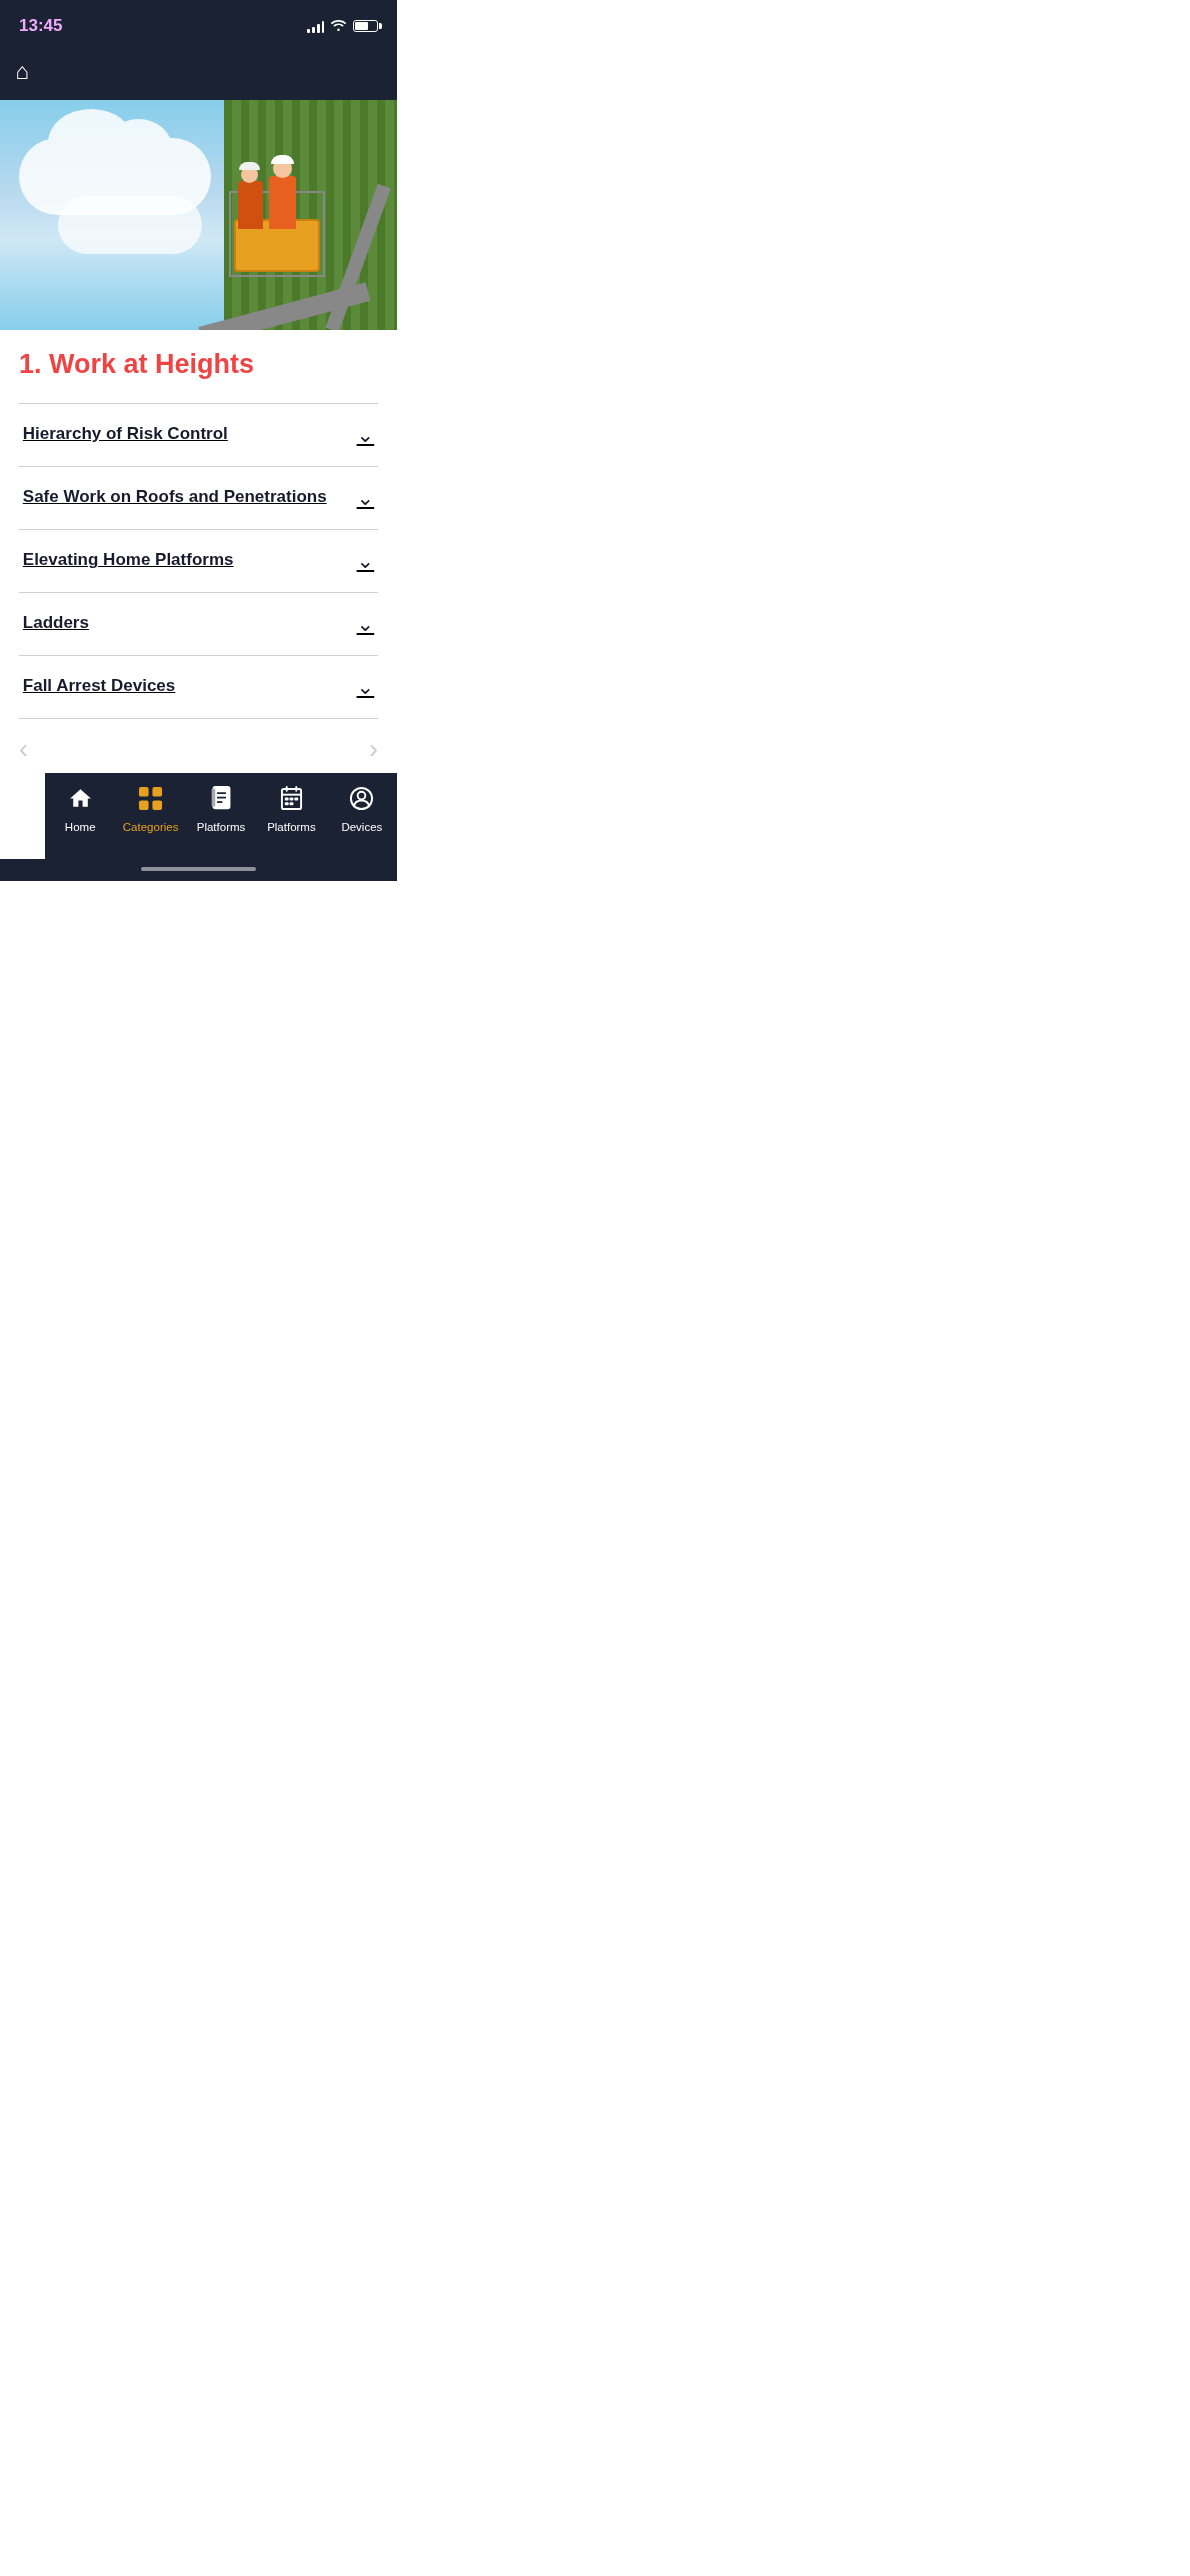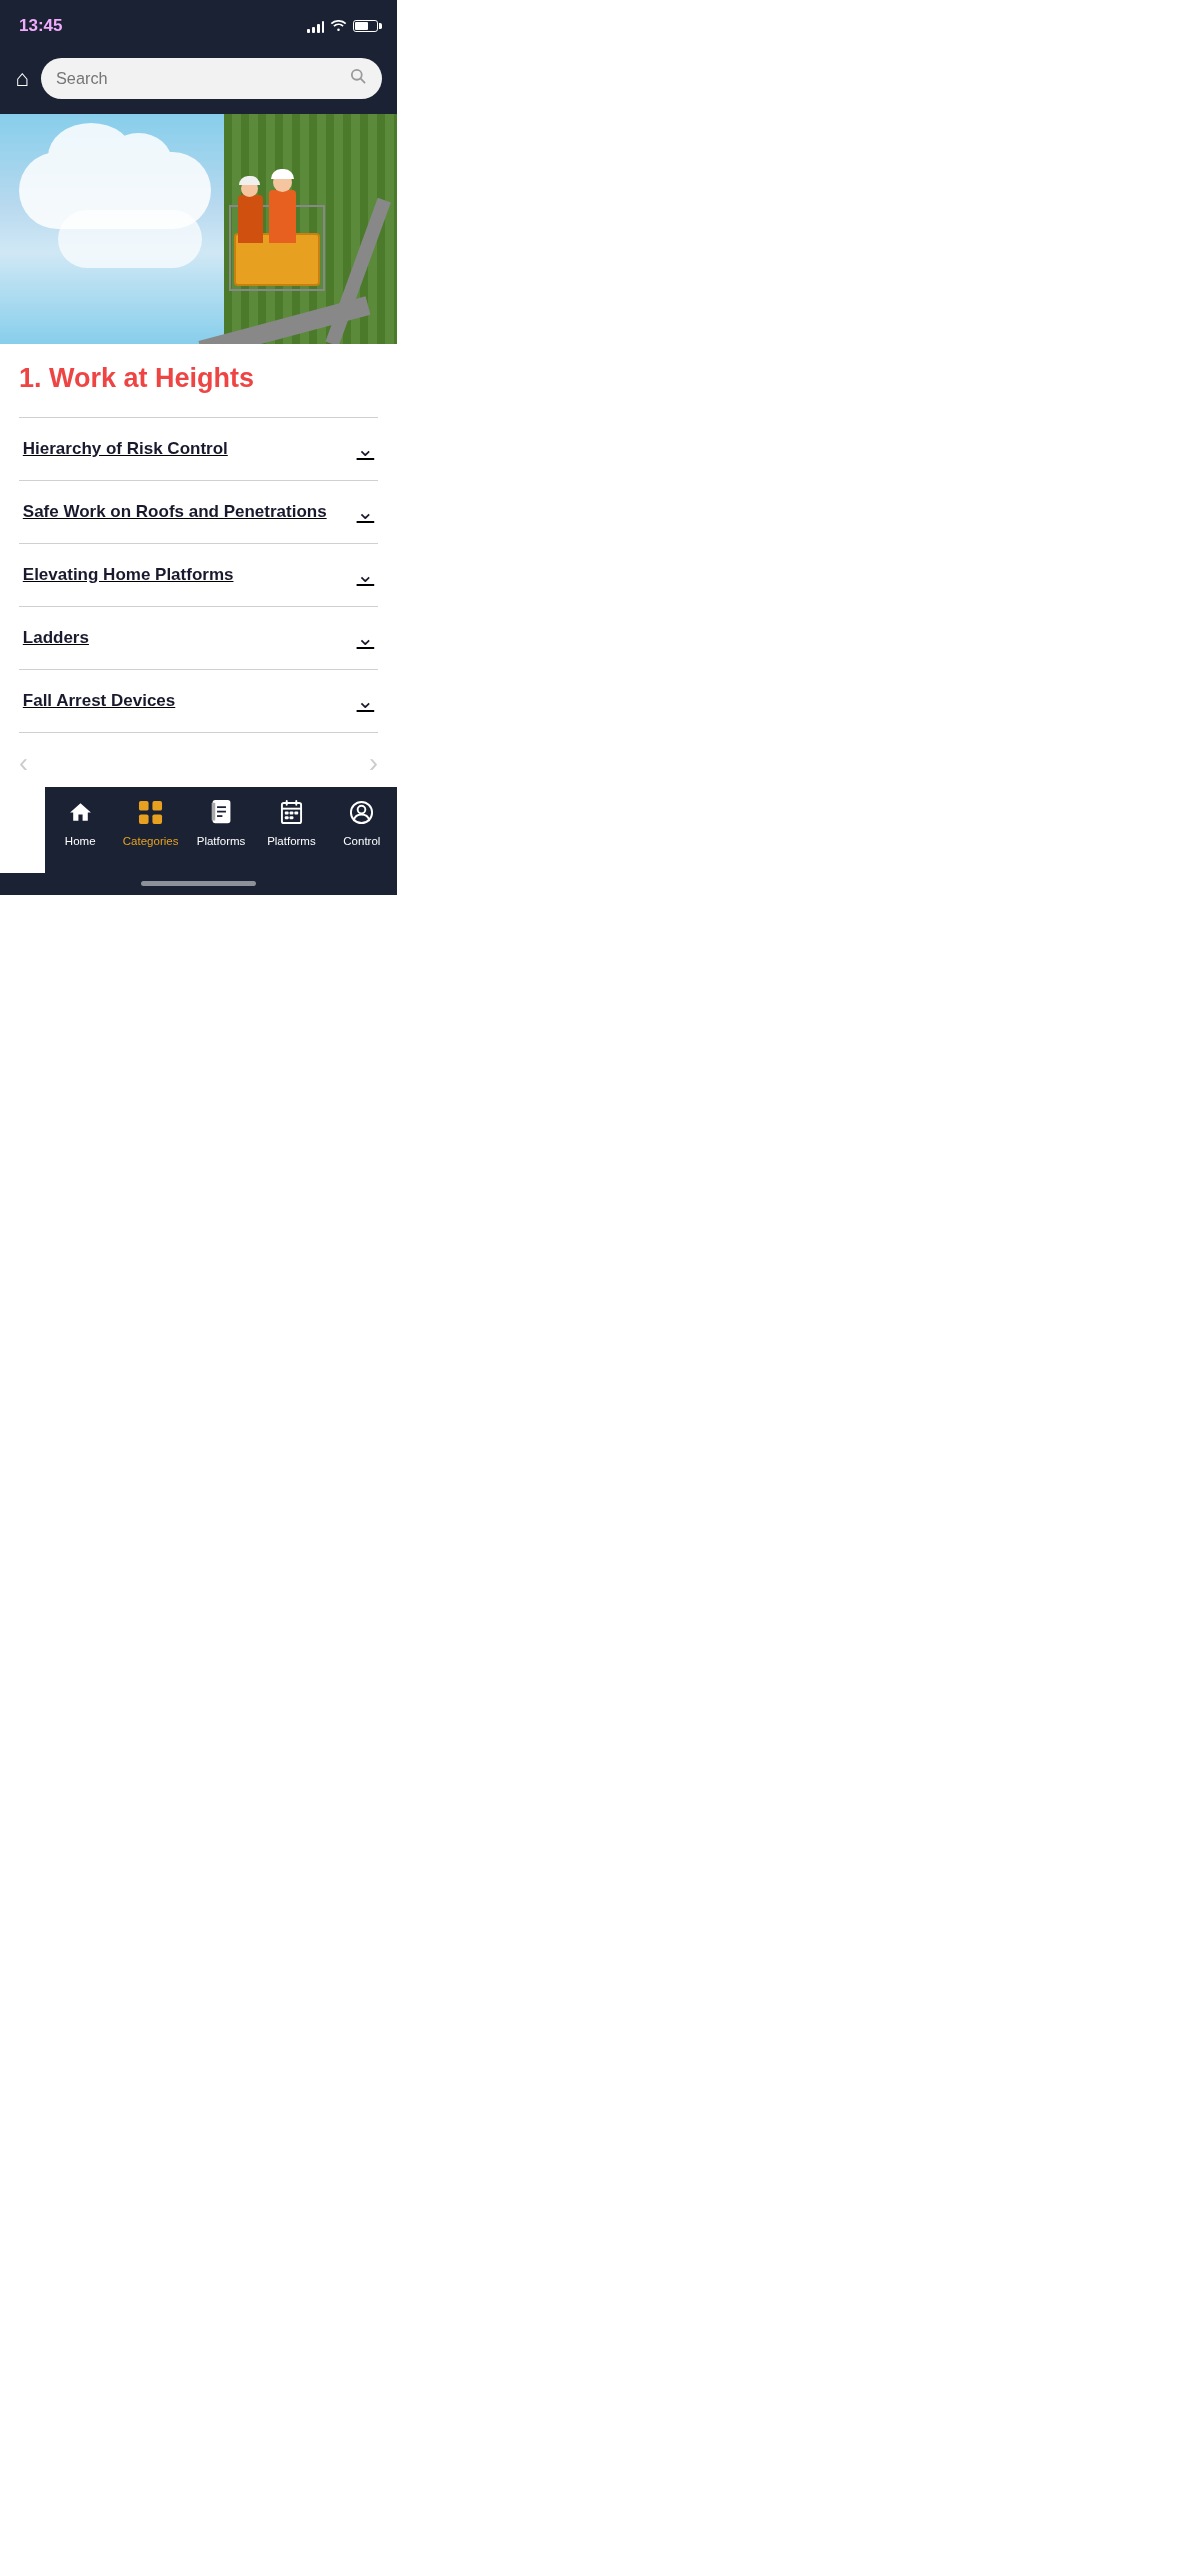--- a/index.html
+++ b/index.html
@@ -429,29 +429,20 @@
       </svg>
     </span>
     <div class="battery-icon">
       <div class="battery-fill"></div>
     </div>
   </div>
 </div>
 
 <div class="header">
   <span class="home-icon-header">⌂</span>
-  <div class="search-bar">
-    <input type="text" class="search-input" placeholder="Search" style="">
-    <span class="search-icon">
-      <svg width="17" height="17" viewBox="0 0 24 24" fill="none" stroke="#999" stroke-width="2.5" stroke-linecap="round">
-        <circle cx="11" cy="11" r="7"></circle>
-        <line x1="16.5" y1="16.5" x2="22" y2="22"></line>
-      </svg>
-    </span>
-  </div>
 </div>
 
 <div class="hero-image">
   <div class="hero-sky"></div>
   <div class="cloud1"></div>
   <div class="cloud2"></div>
   <div class="green-wall"></div>
   <div class="arm-main"></div>
   <div class="platform-arm"></div>
   <div class="platform-frame"></div>
@@ -563,21 +554,21 @@
   </div>
 
   <div class="nav-item">
     <span class="nav-icon">
       <svg width="25" height="25" viewBox="0 0 26 26" fill="none">
         <circle cx="13" cy="13" r="11" stroke="white" stroke-width="2"></circle>
         <circle cx="13" cy="10" r="4" stroke="white" stroke-width="2"></circle>
         <path d="M5 21c1-4 4-6 8-6s7 2 8 6" stroke="white" stroke-width="2" stroke-linecap="round"></path>
       </svg>
     </span>
-    <span class="nav-label">Control</span>
+    <span class="nav-label">Devices</span>
   </div>
 
 </nav>
 
 <div class="home-bar">
   <div class="home-indicator"></div>
 </div>
 
 
 </body></html>

